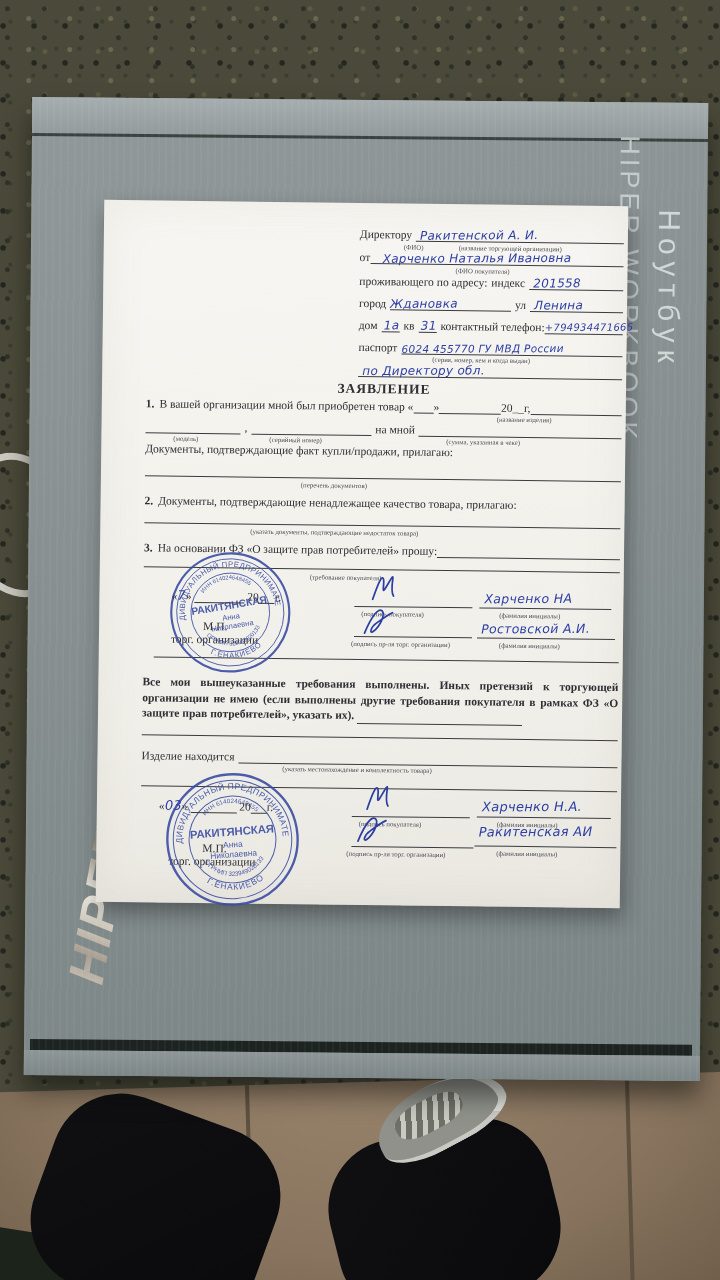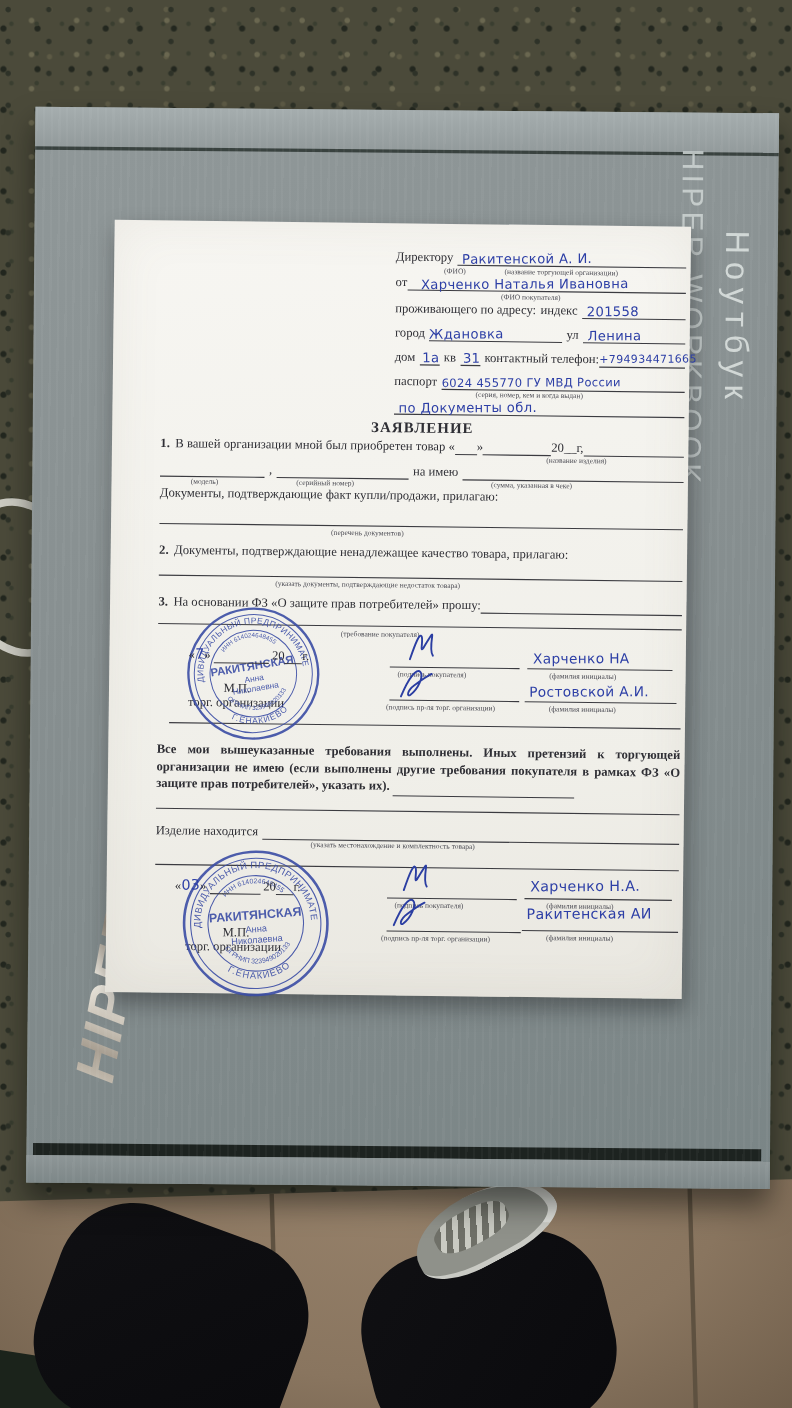--- a/index.html
+++ b/index.html
@@ -54,21 +54,21 @@
   .paper{position:absolute;left:100px;top:203px;width:524px;height:702px;transform:rotate(0.7deg);
     background:linear-gradient(175deg,#f7f6f2,#f0efe9 70%,#e9e7e0);
     box-shadow:3px 10px 20px rgba(15,15,18,.38), inset 0 0 46px rgba(120,110,90,.09);
     color:#2f2f35;font-size:11.5px;z-index:5;}
   .row{position:absolute;white-space:nowrap;line-height:14px;}
   .frow{display:flex;align-items:flex-end;}
   .u{display:inline-block;position:relative;border-bottom:1px solid #3b3b40;height:13px;vertical-align:bottom;}
   .u .hw{position:absolute;left:4px;bottom:-1px;}
   .grow{flex:1 1 auto;}
   .lbl{position:absolute;font-size:6.8px;color:#4c4c54;white-space:nowrap;line-height:8px;}
-  .hw{font-family:"DejaVu Sans",sans-serif;color:#2d3fa6;font-size:12px;
+  .hw{font-family:"DejaVu Sans",sans-serif;font-style:italic;color:#2d3fa6;font-size:12px;
     letter-spacing:.3px;transform:rotate(-1deg);display:inline-block;white-space:nowrap;}
   .hw.sm{font-size:10px;}
   .title{position:absolute;left:44px;top:178px;width:476px;text-align:center;
     font-weight:bold;font-size:13.5px;letter-spacing:1px;}
   .body-bold{position:absolute;left:44px;top:474px;width:476px;text-align:justify;
     font-weight:bold;line-height:15.5px;white-space:normal;}
   .sline{position:absolute;border-bottom:1px solid #3b3b40;height:0;}
   .stamp-svg{position:absolute;opacity:.9;z-index:3;}
   .sig{position:absolute;z-index:4;}
   .mr4{margin:0 4px;} .ml4{margin-left:4px;}
@@ -159,41 +159,41 @@
 
     <div class="row frow" style="left:256px;top:137px;width:264px;">
       <span>паспорт</span>
       <span class="u grow ml4">
           <span class="hw" style="left:0;font-size:10.5px;">6024 455770 ГУ МВД России</span>
         </span>
     </div>
     <div class="lbl" style="left:330px;top:152px;">(серия, номер, кем и когда выдан)</div>
 
     <div class="row" style="left:256px;top:160px;">
-      <span class="u" style="width:264px;"><span class="hw">по Документы обл.</span></span>
+      <span class="u" style="width:264px;"><span class="hw">по Директору обл.</span></span>
     </div>
 
     <div class="title">ЗАЯВЛЕНИЕ</div>
 
     <div class="row frow" style="left:44px;top:196px;width:476px;">
       <span style="font-weight:bold;margin-right:5px;">1.</span>
       <span>В вашей организации мной был приобретен товар «</span>
       <span class="u" style="width:20px;"></span>
       <span>»</span>
       <span class="u" style="width:62px;"></span>
       <span>20__г,</span>
       <span class="u grow"></span>
     </div>
     <div class="lbl" style="left:395px;top:211px;">(название изделия)</div>
 
     <div class="row frow" style="left:44px;top:219px;width:476px;">
       <span class="u" style="width:95px;"></span>
       <span class="mr4 ml4">,</span>
       <span class="u" style="width:120px;"></span>
-      <span class="mr4 ml4">на имею</span>
+      <span class="mr4 ml4">на мной</span>
       <span class="u grow"></span>
     </div>
     <div class="lbl" style="left:72px;top:234px;">(модель)</div>
     <div class="lbl" style="left:168px;top:234px;">(серийный номер)</div>
     <div class="lbl" style="left:345px;top:234px;">(сумма, указанная в чеке)</div>
 
     <div class="row" style="left:44px;top:241px;">Документы, подтверждающие факт купли/продажи, прилагаю:</div>
     <div class="sline" style="left:44px;top:275px;width:476px;"></div>
     <div class="lbl" style="left:200px;top:279px;">(перечень документов)</div>
 

